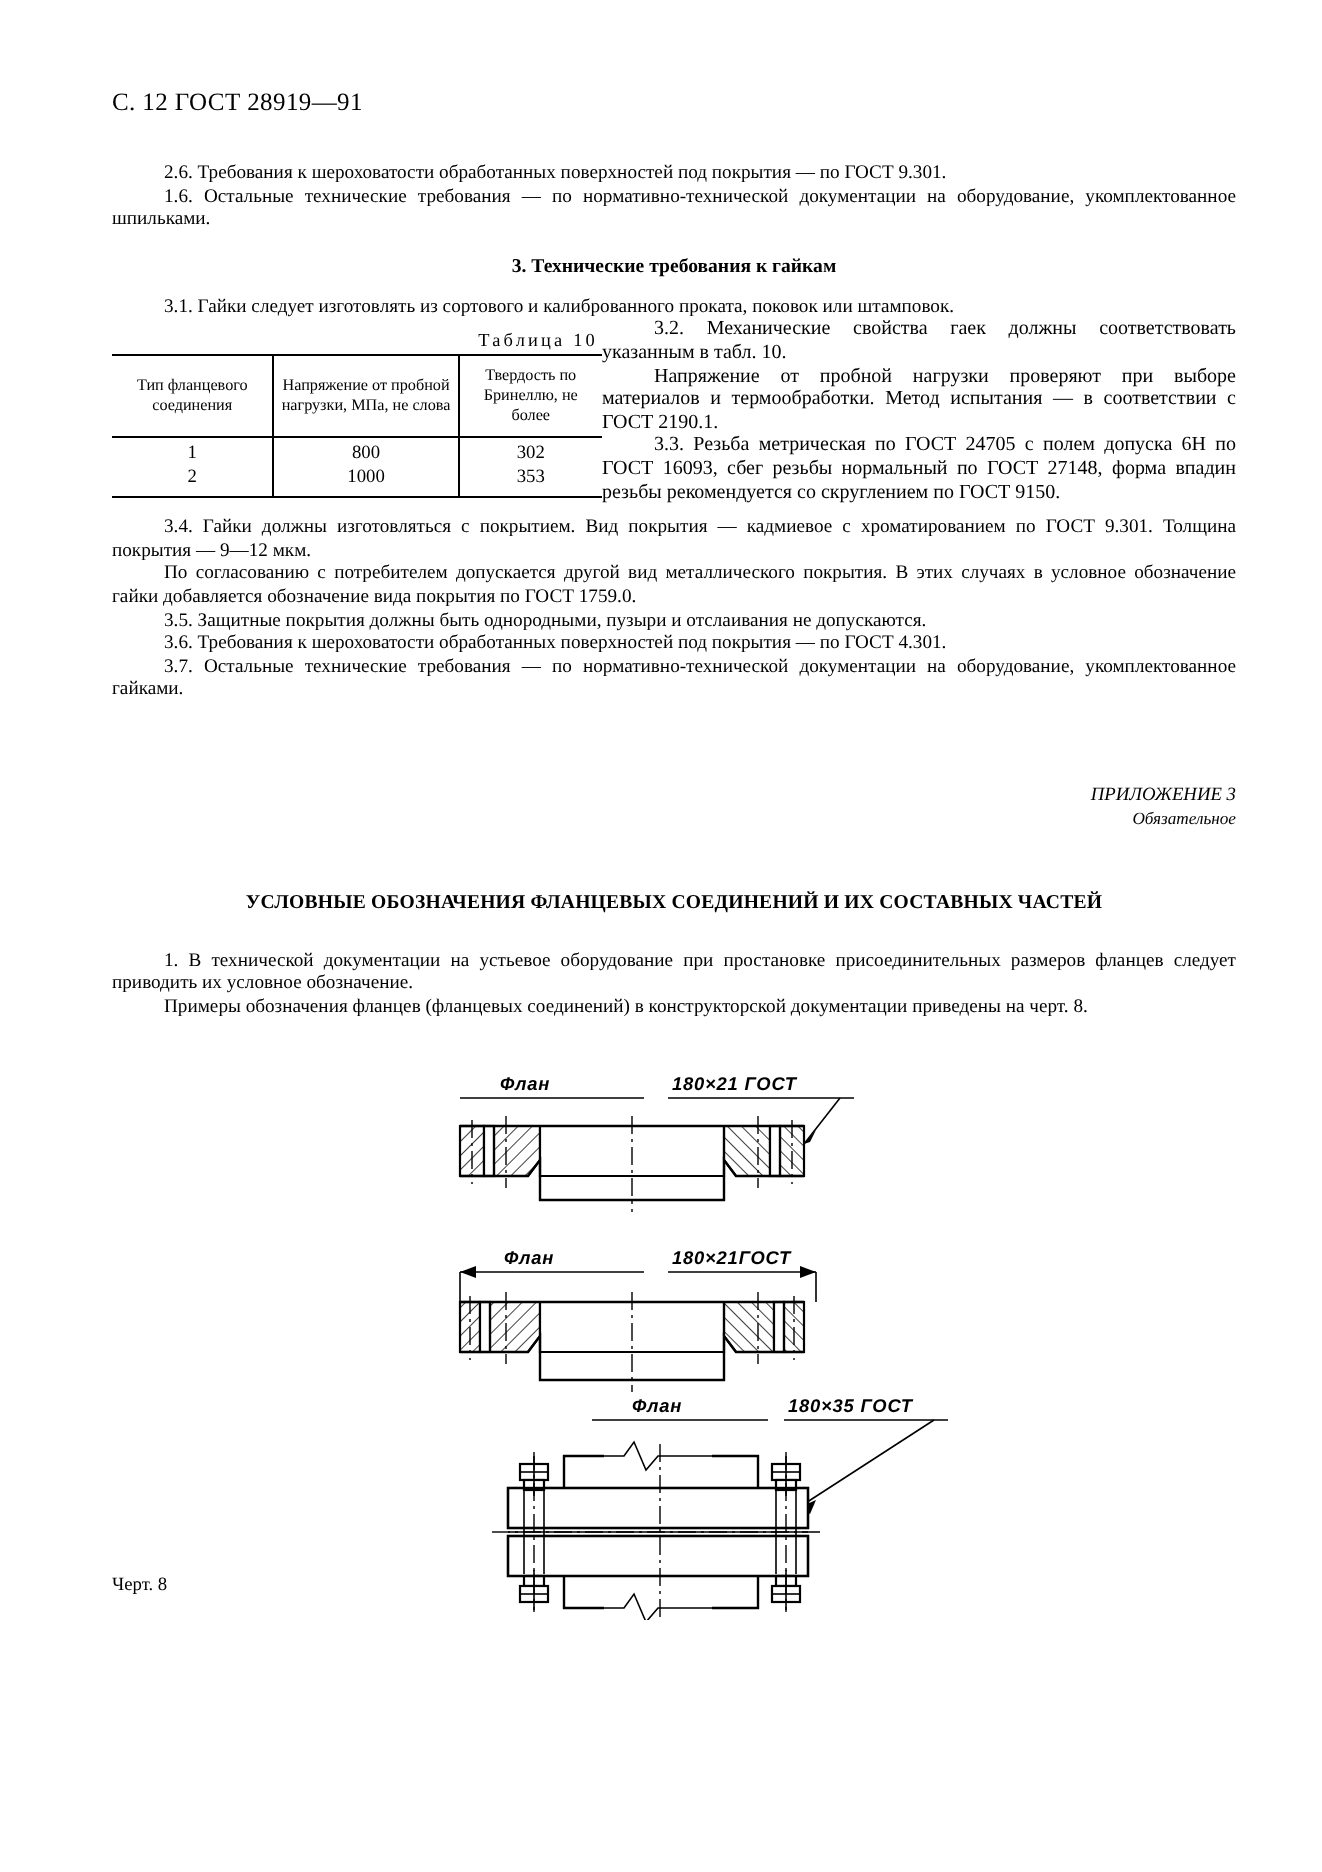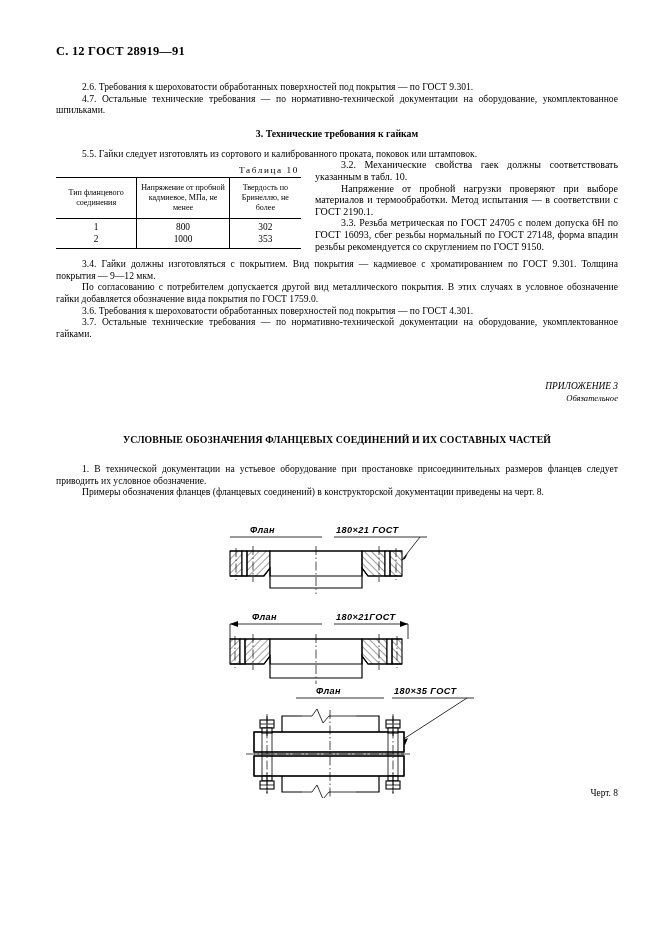--- a/index.html
+++ b/index.html
@@ -23,21 +23,21 @@
     background: #fff;
   }
   .content {
     position: absolute;
     left: 56px;
     top: 44px;
     width: 562px;
   }
   .page-header {
     font-size: 12.5px;
-    font-weight: bold;
+    font-weight: normal;
     letter-spacing: 0.2px;
     margin: 0 0 22px 0;
     line-height: 1.2;
   }
   p.body {
     font-size: 9.6px;
     line-height: 11.6px;
     text-align: justify;
     margin: 0;
     text-indent: 26px;
@@ -99,21 +99,20 @@
     height: 0;
     padding: 0;
     font-size: 0;
     line-height: 0;
   }
 
   
   .split {
     display: flex;
     align-items: flex-start;
-    gap: 14px;
   }
   .split-left { width: 245px; flex: 0 0 245px; }
   .split-right { flex: 1 1 auto; }
   .split-right p.body {
     font-size: 10px;
     line-height: 11.6px;
   }
 
   
   .appendix-mark {
@@ -139,23 +138,23 @@
     position: relative;
     width: 562px;
     height: 292px;
   }
   .fig {
     position: absolute;
   }
   .caption-row {
     position: absolute;
     left: 0;
-    top: 268px;
+    top: 256px;
     width: 562px;
-    text-align: right;
+    text-align: left;
     font-size: 9.4px;
   }
   svg { display: block; }
   .ln { stroke: #000; fill: none; }
   .thin { stroke-width: 0.8; }
   .med { stroke-width: 1.2; }
   .hatchfill { fill: url(#hatch45); stroke: #000; stroke-width: 1.1; }
   .hatchfill2 { fill: url(#hatch135); stroke: #000; stroke-width: 1.1; }
   .wht { fill: #fff; stroke: #000; stroke-width: 1.1; }
   .dash { stroke: #000; stroke-width: 0.7; stroke-dasharray: 9 2.5 1.5 2.5; fill:none; }
@@ -170,35 +169,35 @@
 </style>
 </head>
 <body>
 
 <div class="page">
   <div class="content">
 
     <div class="page-header">С. 12 ГОСТ 28919—91</div>
 
     <p class="body">2.6.  Требования к шероховатости обработанных поверхностей под покрытия — по ГОСТ 9.301.</p>
-    <p class="body">4.7.  Остальные технические требования — по нормативно-технической документации на оборудование, укомплектованное шпильками.</p>
+    <p class="body">1.6.  Остальные технические требования — по нормативно-технической документации на оборудование, укомплектованное шпильками.</p>
 
     <div class="section-head">3.  Технические требования к гайкам</div>
 
-    <p class="body">5.5.  Гайки следует изготовлять из сортового и калиброванного проката, поковок или штамповок.</p>
+    <p class="body">3.1.  Гайки следует изготовлять из сортового и калиброванного проката, поковок или штамповок.</p>
 
     <div class="split">
       <div class="split-left">
         <div class="table-wrap">
           <div class="table-caption">Таблица  10</div>
           <table class="t10">
             <thead>
               <tr>
                 <th style="width:33%">Тип фланцевого соединения</th>
-                <th style="width:38%">Напряжение от пробной кадмиевое, МПа, не менее</th>
+                <th style="width:38%">Напряжение от пробной нагрузки, МПа, не слова</th>
                 <th style="width:29%">Твердость по Бринеллю, не более</th>
               </tr>
             </thead>
             <tbody>
               <tr>
                 <td>1</td>
                 <td>800</td>
                 <td>302</td>
               </tr>
               <tr>
@@ -221,20 +220,21 @@
       <div class="split-right">
         <p class="body">3.2.  Механические свойства гаек должны соответствовать указанным в табл. 10.</p>
         <p class="body">Напряжение от пробной нагрузки проверяют при выборе материалов и термообработки. Метод испытания — в соответствии с ГОСТ 2190.1.</p>
         <p class="body">3.3.  Резьба метрическая по ГОСТ 24705 с полем допуска 6Н по ГОСТ 16093, сбег резьбы нормальный по ГОСТ 27148, форма впадин резьбы рекомендуется со скруглением по ГОСТ 9150.</p>
       </div>
     </div>
 
     <div style="margin-top:6px">
       <p class="body">3.4.  Гайки должны изготовляться с покрытием. Вид покрытия — кадмиевое с хроматированием по ГОСТ 9.301. Толщина покрытия — 9—12 мкм.</p>
       <p class="body">По согласованию с потребителем допускается другой вид металлического покрытия. В этих случаях в условное обозначение гайки добавляется обозначение вида покрытия по ГОСТ 1759.0.</p>
+      <p class="body">3.5.  Защитные покрытия должны быть однородными, пузыри и отслаивания не допускаются.</p>
       <p class="body">3.6.  Требования к шероховатости обработанных поверхностей под покрытия — по ГОСТ 4.301.</p>
       <p class="body">3.7.  Остальные технические требования — по нормативно-технической документации на оборудование, укомплектованное гайками.</p>
     </div>
 
     <div class="appendix-mark">
       <div>ПРИЛОЖЕНИЕ 3</div>
       <div class="sub">Обязательное</div>
     </div>
 
     <div class="appendix-title">УСЛОВНЫЕ ОБОЗНАЧЕНИЯ ФЛАНЦЕВЫХ СОЕДИНЕНИЙ И ИХ СОСТАВНЫХ ЧАСТЕЙ</div>

